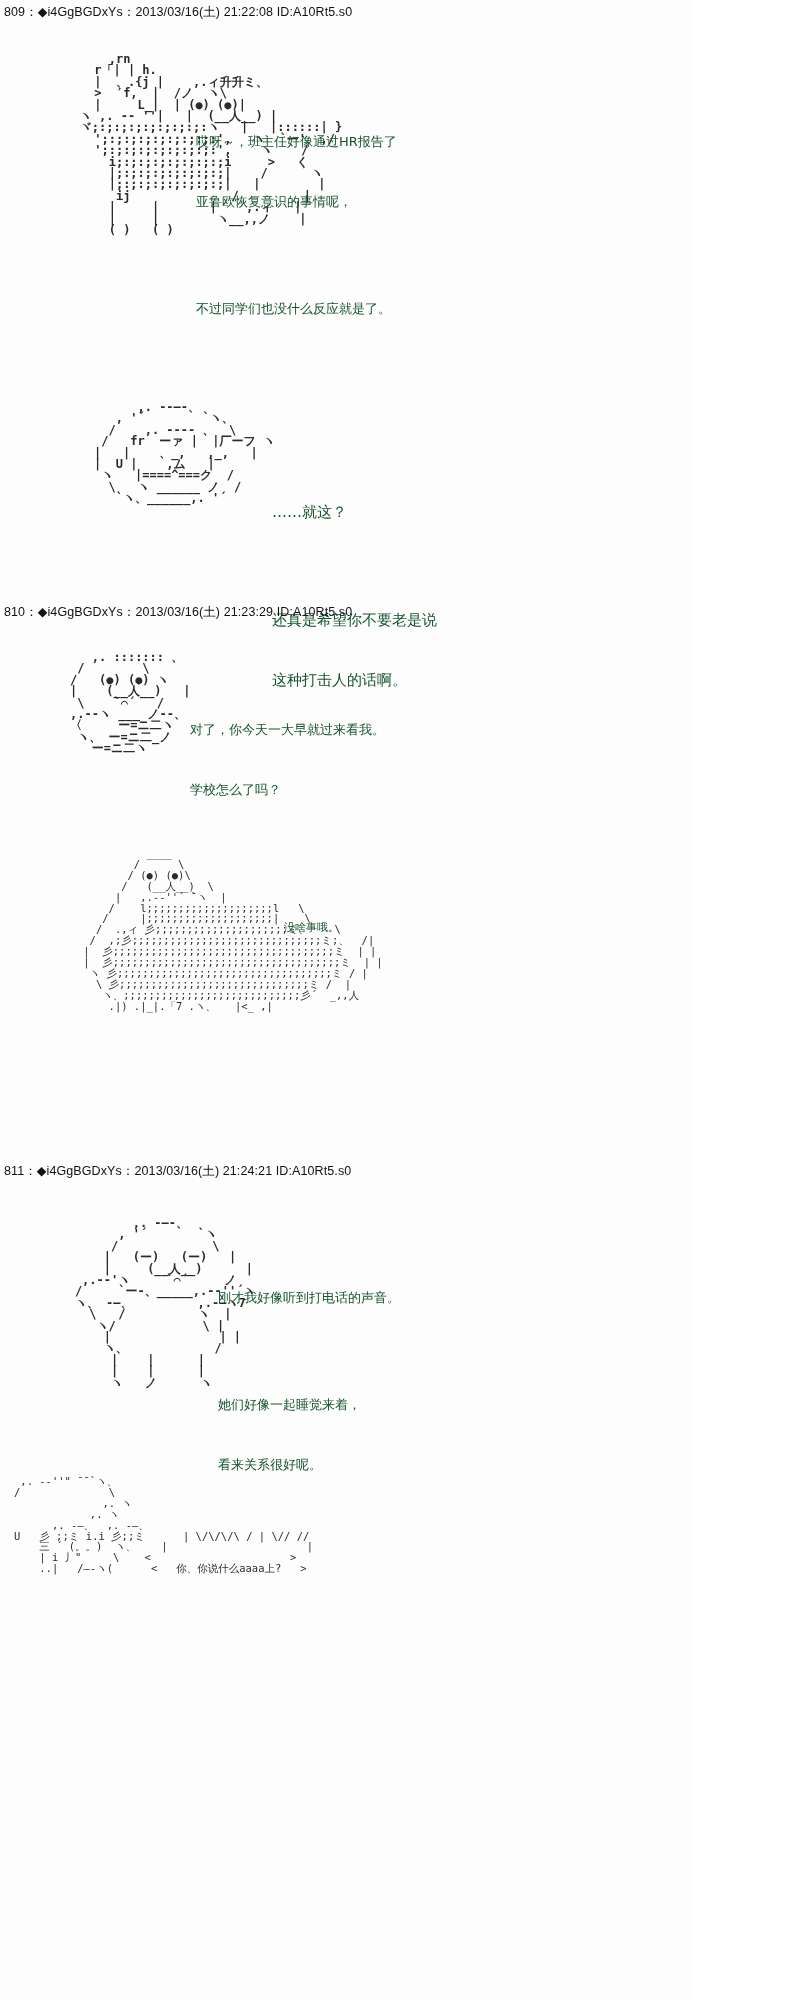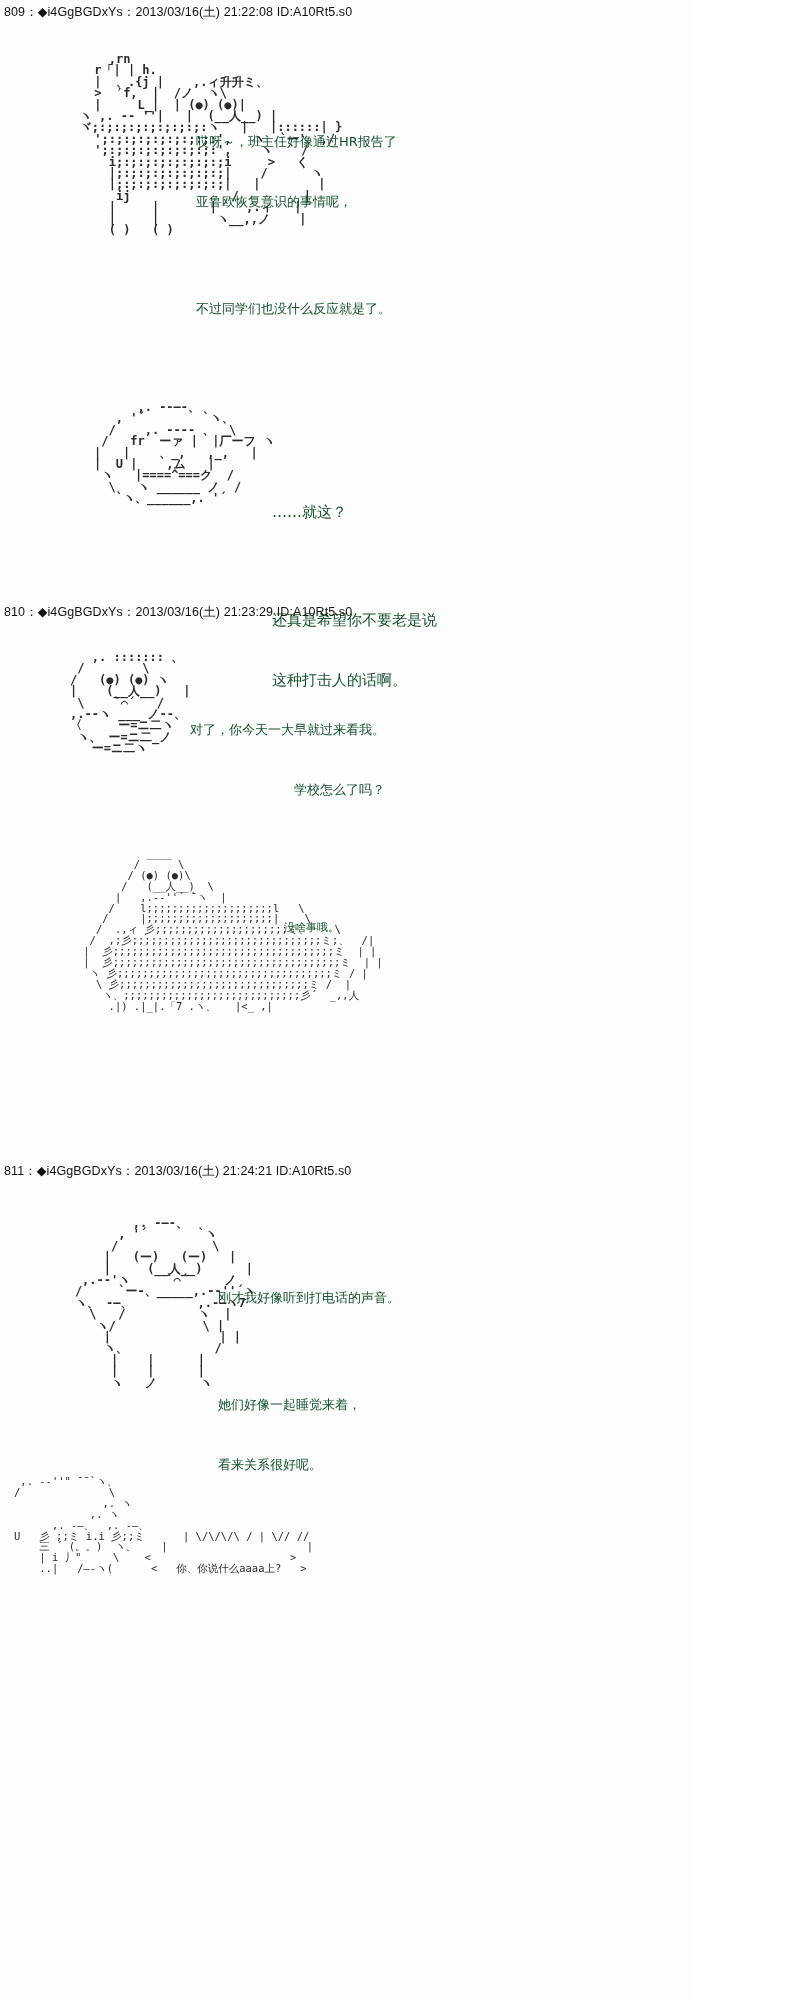--- a/index.html
+++ b/index.html
@@ -111,21 +111,21 @@
   <div class="aa aa-s1" style="left:34px; top:652px;">        ,. ::::::: 、
       /        \
      /   (●) (●) ヽ
      |    (__人__)   |
       \    `⌒´   /
      ,.--ヽ ___ ノ--、
      〈     ー=ニ二ヽ
       ヽ、 ー=ニ二_ノ
         ー=ニ二ヽ</div>
 
-  <div class="speech" style="left:190px; top:680px; font-size:13px; line-height:20px;text-align:right;">
+  <div class="speech" style="left:190px; top:680px; font-size:13px; line-height:20px;">
     <span class="line">对了，你今天一大早就过来看我。</span>
     <span class="line">学校怎么了吗？</span>
   </div>
 
   <div class="aa aa-s2" style="left:58px; top:848px;">              ____
             /      \
            / (●) (●)\
           /   (__人__)  \
          |   ,.-‐''´ ̄`ヽ  |
         /    l;;;;;;;;;;;;;;;;;;;;l   \

